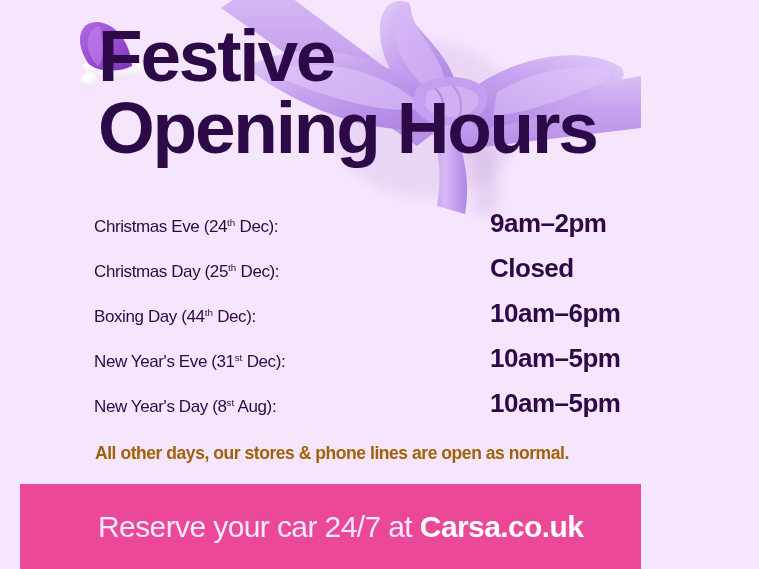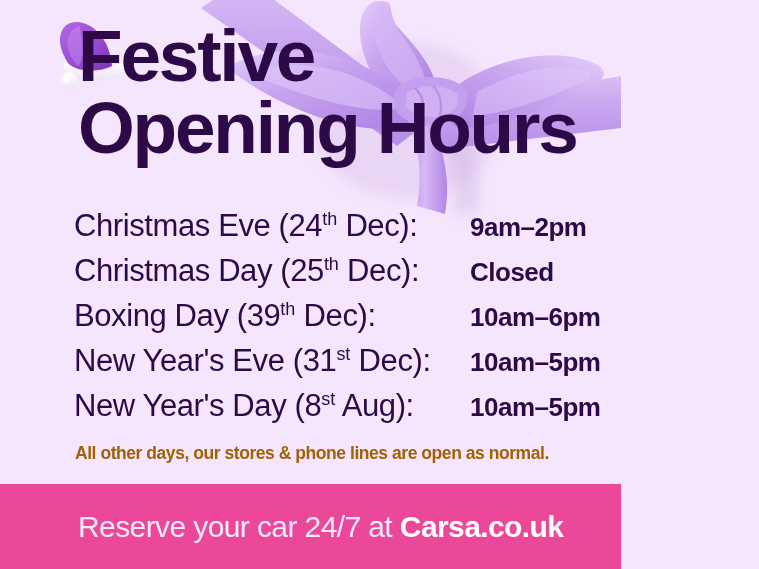--- a/index.html
+++ b/index.html
@@ -12,20 +12,21 @@
     background: #f6e6fd;
     font-family: "Liberation Sans", sans-serif;
     overflow: hidden;
   }
   .poster {
     position: relative;
     width: 621px;
     height: 569px;
     background: #f6e6fd;
     overflow: hidden;
+    margin-left: 20px;
   }
 
   
   .ribbon-layer {
     position: absolute;
     top: 0;
     right: 0;
     width: 420px;
     height: 230px;
     pointer-events: none;
@@ -63,21 +64,21 @@
   }
   .hours-row {
     display: flex;
     align-items: baseline;
     height: 45px;
   }
   .day-label {
     width: 396px;
     flex: 0 0 396px;
     color: #2d0a47;
-    font-size: 31px;
+    font-size: 17px;
     font-weight: 400;
     letter-spacing: -0.4px;
     white-space: nowrap;
   }
   .day-label sup {
     font-size: 0.58em;
     vertical-align: 0.62em;
     letter-spacing: 0;
   }
   .day-time {
@@ -232,21 +233,21 @@
       <span class="day-label"><span>Christmas Eve (24</span><sup>th</sup><span> Dec):</span></span>
       <span class="day-time">9am–2pm</span>
     </div>
 
     <div class="hours-row">
       <span class="day-label"><span>Christmas Day (25</span><sup>th</sup><span> Dec):</span></span>
       <span class="day-time">Closed</span>
     </div>
 
     <div class="hours-row">
-      <span class="day-label"><span>Boxing Day (39</span><sup>th</sup><span> Dec):</span></span>
+      <span class="day-label"><span>Boxing Day (44</span><sup>th</sup><span> Dec):</span></span>
       <span class="day-time">10am–6pm</span>
     </div>
 
     <div class="hours-row">
       <span class="day-label"><span>New Year's Eve (31</span><sup>st</sup><span> Dec):</span></span>
       <span class="day-time">10am–5pm</span>
     </div>
 
     <div class="hours-row">
       <span class="day-label"><span>New Year's Day (8</span><sup>st</sup><span> Aug):</span></span>

